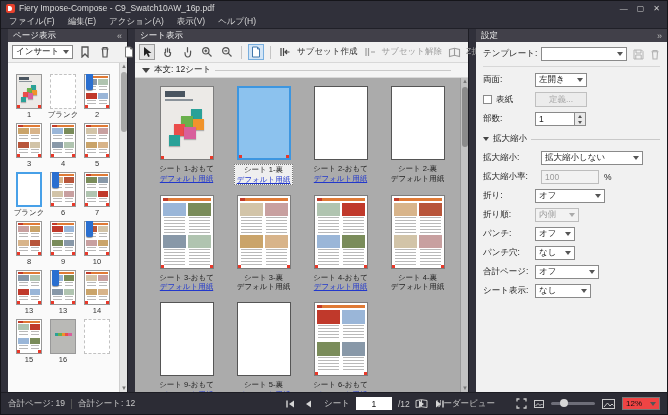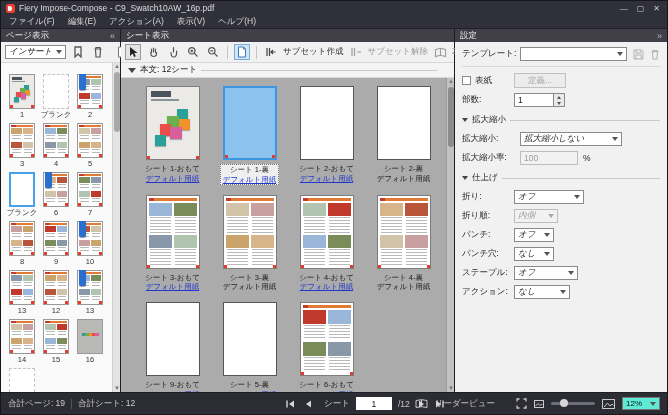--- a/index.html
+++ b/index.html
@@ -9,31 +9,31 @@
   
   .titlebar{height:14px;display:flex;align-items:center;padding:0 5px;background:#30303a;color:#ddd;font-size:8.5px;}
   .appicon{width:9px;height:9px;background:#e8412c;border-radius:2px;margin-right:4px;position:relative;flex:0 0 auto;}
   .appicon::after{content:"";position:absolute;left:2px;top:2px;width:4px;height:5px;background:#fff;border-radius:0 3px 3px 0;}
   .winbtns{margin-left:auto;display:flex;gap:9px;color:#ccc;font-size:8px;padding-right:2px;}
   .winbtns span{cursor:default;}
   .menubar{height:14px;display:flex;align-items:center;gap:13px;padding:0 8px;background:#30303a;color:#d8d8d8;font-size:8.5px;border-bottom:1px solid #202028;}
 
   
   .main{position:absolute;top:28px;left:0;right:0;bottom:22px;display:flex;}
-  .panel{display:flex;flex-direction:column;min-width:0;}
+  .panel{display:flex;flex-direction:column;min-width:0;margin-left:7px;}
   .panel.left{width:120px;border-right:1px solid #1d1d24;}
   .panel.mid{width:334px;border-right:1px solid #1d1d24;}
   .panel.right{flex:1;background:#f1f1f1;}
   .phead{height:13px;background:#414049;color:#eee;font-size:8.5px;display:flex;align-items:center;padding:0 5px;flex:0 0 auto;}
   .phead .coll{margin-left:auto;color:#bbb;font-size:9px;}
 
   
   .ptool{height:21px;background:#f1f1f1;border-bottom:1px solid #d8d8d8;display:flex;align-items:center;gap:4px;padding:0 4px;flex:0 0 auto;}
   .combo{background:#fff;border:1px solid #8a8a8a;height:14px;font-size:8.5px;color:#222;display:flex;align-items:center;padding:0 3px;position:relative;}
-  .combo .val{flex:1;white-space:nowrap;overflow:hidden;font-style:italic;}
+  .combo .val{flex:1;white-space:nowrap;overflow:hidden;}
   .combo .car{width:0;height:0;border-left:3px solid transparent;border-right:3px solid transparent;border-top:4px solid #555;margin-left:4px;flex:0 0 auto;}
   .tbtn{width:16px;height:16px;display:flex;align-items:center;justify-content:center;border:1px solid transparent;flex:0 0 auto;}
   .tbtn.on{border-color:#9a9a9a;background:#e3e3e3;}
   .tbtn.blue{border-color:#78aede;background:#d3e5f6;}
   .tsep{width:1px;height:13px;background:#c4c4c4;margin:0 2px;flex:0 0 auto;}
   .tlabel{font-size:8.5px;color:#333;white-space:nowrap;}
   .tlabel.dis{color:#9c9c9c;}
   svg{display:block;}
 
   
@@ -111,21 +111,21 @@
   
   .statusbar{position:absolute;left:0;right:0;bottom:0;height:22px;background:#2c2c35;color:#c9c9c9;font-size:8.5px;display:flex;align-items:center;padding:0 7px;border-top:1px solid #1d1d24;}
   .sb-left{display:flex;align-items:center;gap:6px;}
   .sb-div{width:1px;height:10px;background:#555;}
   .navgrp{position:absolute;left:283px;display:flex;align-items:center;gap:6px;}
   .navbtn{width:12px;height:12px;display:flex;align-items:center;justify-content:center;}
   .sheetbox{width:36px;height:13px;background:#fff;color:#111;font-size:8.5px;display:flex;align-items:center;justify-content:center;}
   .sb-right{margin-left:auto;display:flex;align-items:center;gap:7px;}
   .slider{width:44px;height:3px;background:#6e6e78;border-radius:2px;position:relative;}
   .slider .knob{position:absolute;top:-3px;left:9px;width:8px;height:8px;border-radius:50%;background:#d6d6d6;}
-  .zoombox{width:38px;height:13px;background:#5eead4;border:1px solid #777;color:#111;font-size:8px;display:flex;align-items:center;padding:0 3px;}
+  .zoombox{width:38px;height:13px;background:#ef4444;border:1px solid #777;color:#111;font-size:8px;display:flex;align-items:center;padding:0 3px;}
   .zoombox .car{width:0;height:0;border-left:3px solid transparent;border-right:3px solid transparent;border-top:4px solid #555;margin-left:auto;}
 </style>
 </head>
 <body>
 
 <div class="window">
 
   <div class="titlebar">
     <span class="appicon"></span>
     <span>Fiery Impose-Compose - C9_Swatch10AW_16p.pdf</span>
@@ -454,46 +454,20 @@
                   </div>
                   <div class="cat-cell">
                     <div class="cat-ph" style="background: rgb(154, 182, 216);"></div>
                     <div class="cat-lines"></div>
                   </div>
                 </div>
                 <i class="corn bl"></i>
                 <i class="corn br"></i>
               </div>
               <div class="plabel">13</div>
-            </div>
-            <div class="pcell">
-              <div class="pthumb small">
-                <div class="cat-head"></div>
-                <div class="cat-grid">
-                  <div class="cat-cell">
-                    <div class="cat-ph" style="background: rgb(202, 164, 106);"></div>
-                    <div class="cat-lines"></div>
-                  </div>
-                  <div class="cat-cell">
-                    <div class="cat-ph" style="background: rgb(216, 180, 138);"></div>
-                    <div class="cat-lines"></div>
-                  </div>
-                  <div class="cat-cell">
-                    <div class="cat-ph" style="background: rgb(184, 85, 58);"></div>
-                    <div class="cat-lines"></div>
-                  </div>
-                  <div class="cat-cell">
-                    <div class="cat-ph" style="background: rgb(210, 196, 168);"></div>
-                    <div class="cat-lines"></div>
-                  </div>
-                </div>
-                <i class="corn bl"></i>
-                <i class="corn br"></i>
-              </div>
-              <div class="plabel">12</div>
             </div>
             <div class="pcell">
               <div class="pthumb small">
                 <div class="cat-head"></div>
                 <div class="cat-grid">
                   <div class="cat-cell">
                     <div class="cat-ph" style="background: rgb(154, 182, 216);"></div>
                     <div class="cat-lines"></div>
                   </div>
                   <div class="cat-cell">
@@ -824,20 +798,27 @@
               <svg width="10" height="11" viewBox="0 0 10 11">
                   <path d="M1.5 2.8 h7 M3 2.8 v-1.3 h4 v1.3 M2.5 2.8 l0.5 7.2 h4 l0.5 -7.2" fill="none" stroke="#b3b3b3" stroke-width="1.1"></path>
                 </svg>
             </span>
           </span>
         </div>
         <div class="hr"></div>
 
 
 
+        <div class="srow">
+          <span class="lab">両面:</span>
+          <div class="combo" style="width:52px;">
+            <span class="val">左開き</span>
+            <span class="car"></span>
+          </div>
+        </div>
 
         <div class="srow">
           <span class="lab" style="display:flex;align-items:center;">
             <span class="chk"></span>
             <span>表紙</span>
           </span>
           <button class="sbtn dis" style="width:52px;">定義...</button>
         </div>
 
         <div class="srow">
@@ -862,25 +843,20 @@
             <span class="car"></span>
           </div>
         </div>
 
         <div class="srow">
           <span class="lab wide">拡大縮小率:</span>
           <span class="tinput dis" style="width:58px;">100</span>
           <span style="margin-left:5px;">%</span>
         </div>
 
-        <div class="sect">
-          <span class="tri-sm"></span>
-          <span>仕上げ</span>
-          <span class="line"></span>
-        </div>
 
         <div class="srow">
           <span class="lab">折り:</span>
           <div class="combo" style="width:70px;">
             <span class="val">オフ</span>
             <span class="car"></span>
           </div>
         </div>
 
         <div class="srow">
@@ -901,29 +877,29 @@
 
         <div class="srow">
           <span class="lab">パンチ穴:</span>
           <div class="combo" style="width:40px;">
             <span class="val">なし</span>
             <span class="car"></span>
           </div>
         </div>
 
         <div class="srow">
-          <span class="lab">ステープル:</span>
+          <span class="lab">合計ページ:</span>
           <div class="combo" style="width:64px;">
             <span class="val">オフ</span>
             <span class="car"></span>
           </div>
         </div>
 
         <div class="srow">
-          <span class="lab">アクション:</span>
+          <span class="lab">シート表示:</span>
           <div class="combo" style="width:56px;">
             <span class="val">なし</span>
             <span class="car"></span>
           </div>
         </div>
 
       </div>
     </div>
   </div>
 

